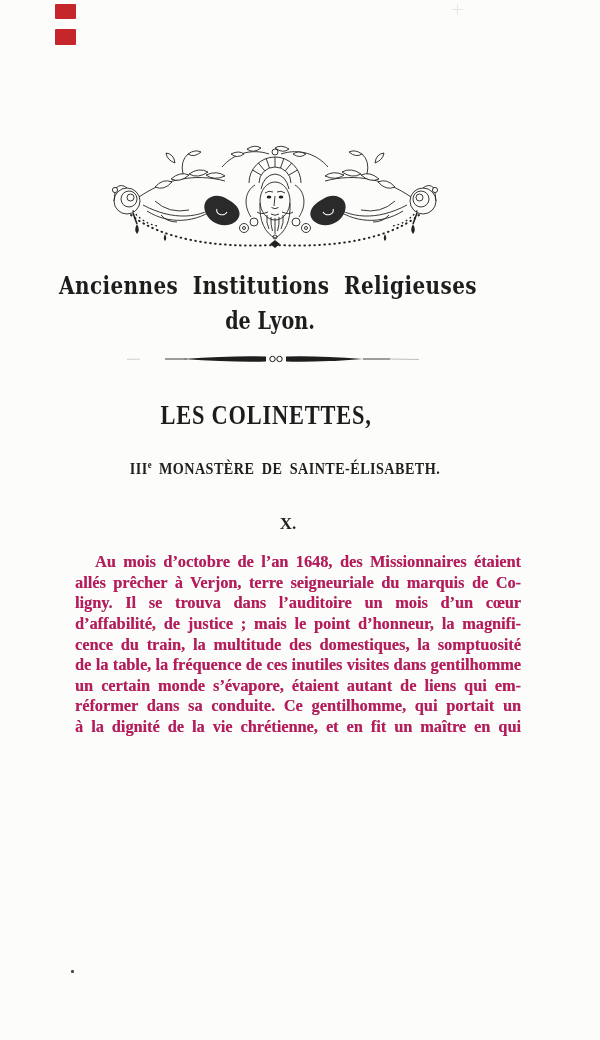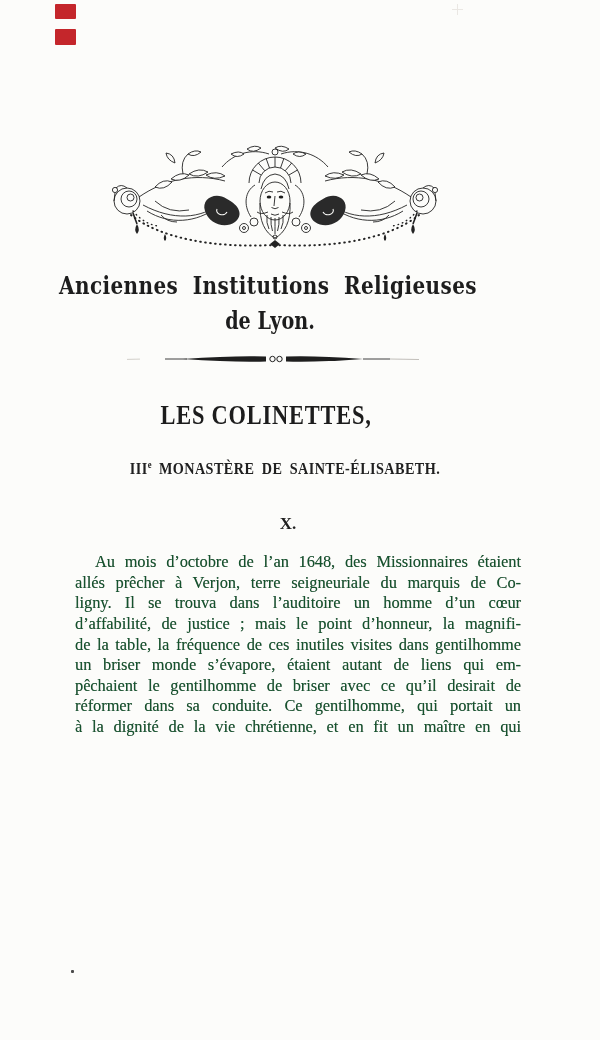--- a/index.html
+++ b/index.html
@@ -59,22 +59,23 @@
   }
   .article-subtitle sup { font-size: 10px; vertical-align: 6px; letter-spacing: 0; }
   .section-number {
     position: absolute; left: -12px; top: 514px; width: 600px;
     text-align: center; font-size: 17px; font-weight: 700; color: #202020;
   }
 
   
   .body-text {
     position: absolute; left: 75px; top: 552px; width: 446px;
-    font-size: 16.3px; line-height: 20.65px; color: #14532d;
+    font-size: 16.3px; line-height: 20.65px; color: #be185d;
     text-shadow: 0.25px 0 0 rgba(20,20,20,.45);
+    font-weight: bold;
   }
   .text-line {
     text-align: justify;
     text-align-last: justify;
     -moz-text-align-last: justify;
     height: 20.65px; overflow: visible; white-space: nowrap;
   }
   .text-line.indent { padding-left: 20px; }
 </style>
 </head>
@@ -194,24 +195,24 @@
 
   <div class="article-title">LES COLINETTES,</div>
 
   <div class="article-subtitle"><span>III</span><sup>e</sup><span> MONASTÈRE DE SAINTE-ÉLISABETH.</span></div>
 
   <div class="section-number">X.</div>
 
   <div class="body-text">
     <div class="text-line indent">Au mois d’octobre de l’an 1648, des Missionnaires étaient</div>
     <div class="text-line">allés prêcher à Verjon, terre seigneuriale du marquis de Co-</div>
-    <div class="text-line">ligny. Il se trouva dans l’auditoire un homme d’un cœur</div>
+    <div class="text-line">ligny. Il se trouva dans l’auditoire un mois d’un cœur</div>
     <div class="text-line">d’affabilité, de justice ; mais le point d’honneur, la magnifi-</div>
+    <div class="text-line">cence du train, la multitude des domestiques, la somptuosité</div>
     <div class="text-line">de la table, la fréquence de ces inutiles visites dans gentilhomme</div>
-    <div class="text-line">un briser monde s’évapore, étaient autant de liens qui em-</div>
-    <div class="text-line">pêchaient le gentilhomme de briser avec ce qu’il desirait de</div>
+    <div class="text-line">un certain monde s’évapore, étaient autant de liens qui em-</div>
     <div class="text-line">réformer dans sa conduite. Ce gentilhomme, qui portait un</div>
     <div class="text-line">à la dignité de la vie chrétienne, et en fit un maître en qui</div>
   </div>
 
   <div class="ink-speck"></div>
 
 </div>
 
 </body></html>

